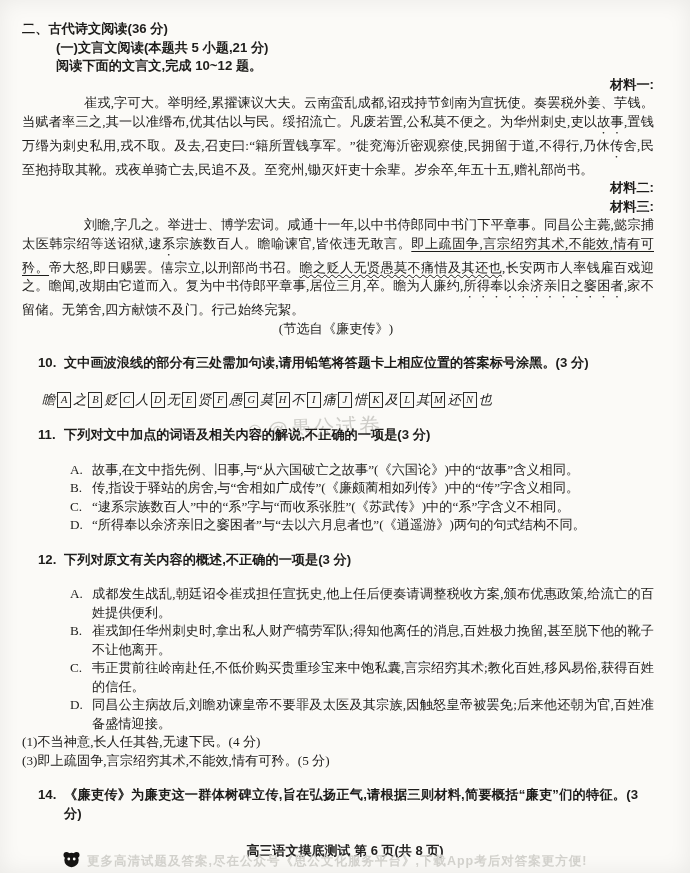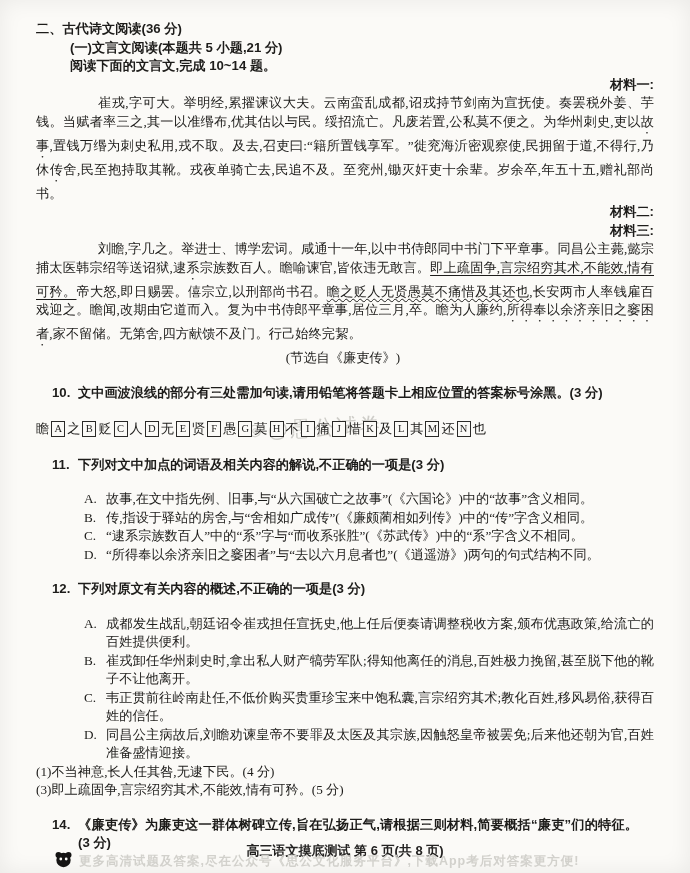--- a/index.html
+++ b/index.html
@@ -1,66 +1,66 @@
 <!DOCTYPE html>
 <html lang="zh"><head>
 <meta charset="utf-8">
 <style>
   html,body{margin:0;padding:0;}
   body{background:#e9e9e7;font-family:"Liberation Serif","DejaVu Serif",serif;}
   .page{position:relative;width:690px;height:873px;margin:0 auto;background:#fbfaf7;
         box-shadow:inset 0 0 22px rgba(0,0,0,.07);overflow:hidden;color:#1d1c1a;}
-  .doc{position:relative;z-index:2;padding:20px 36px 0 36px;font-size:13.2px;line-height:18.5px;}
+  .doc{position:relative;z-index:2;padding:20px 36px 0 22px;font-size:13.2px;line-height:18.5px;}
   .hd{font-weight:700;font-family:"Liberation Sans","DejaVu Sans",sans-serif;}
   .ind1{margin-left:34px;}
   .passage{text-align:justify;text-indent:62px;letter-spacing:.1px;}
   .mat-label{margin-left:34px;font-weight:700;font-family:"Liberation Sans","DejaVu Sans",sans-serif;text-align:right;}
   .r-plain{}
   .r-dots{-webkit-text-emphasis:filled dot #1d1c1a;text-emphasis:filled dot #1d1c1a;
           -webkit-text-emphasis-position:under right;text-emphasis-position:under right;}
   .r-underline{text-decoration:underline;text-decoration-thickness:1px;text-underline-offset:3px;}
   .r-wavy{text-decoration:underline wavy;text-decoration-thickness:1px;text-underline-offset:2px;}
   .source-note{text-align:center;margin-right:4px;}
   .q{display:flex;margin:16px;}
   .qno{flex:none;width:26px;font-weight:700;font-family:"Liberation Sans","DejaVu Sans",sans-serif;}
   .qstem{flex:1;font-weight:700;font-family:"Liberation Sans","DejaVu Sans",sans-serif;text-align:justify;}
-  .ans-line{padding:2px 0 1px 0;}
+  .ans-line{margin-left:20px;padding:2px 0 1px 0;font-style:italic;}
   .ach{font-size:13.2px;}
   .abox{display:inline-block;border:1px solid #2a2927;width:12px;height:14px;line-height:14px;
         text-align:center;font-size:10.5px;margin:0 2px;vertical-align:1px;background:#fbfaf7;}
   .opts{margin-left:48px;}
   .opt{display:flex;}
   .opt .mk{flex:none;width:22px;}
   .opt .tx{flex:1;text-align:justify;}
   .subitems{}
   .footer{position:absolute;left:0;right:0;bottom:13px;text-align:center;font-size:13px;
           font-weight:700;z-index:2;color:#242322;font-family:"Liberation Sans","DejaVu Sans",sans-serif;}
   .wm-mid{position:absolute;left:248px;top:414px;z-index:1;color:#a9a8a2;opacity:.55;
           font-size:21px;letter-spacing:2px;transform:rotate(-3deg);white-space:nowrap;
           font-family:"Liberation Sans","DejaVu Sans",sans-serif;}
   .wm-mid .wm-ic{font-size:16px;vertical-align:3px;margin-right:3px;}
-  .wm-bottom{position:absolute;left:54px;bottom:1px;z-index:2;display:flex;align-items:center;gap:6px;}
+  .wm-bottom{position:absolute;left:62px;bottom:1px;z-index:2;display:flex;align-items:center;gap:6px;}
   .wm-bottom .txt{color:#d2d1cc;font-size:12.5px;font-weight:700;letter-spacing:1px;white-space:nowrap;
           font-family:"Liberation Sans","DejaVu Sans",sans-serif;}
   .panda{flex:none;display:inline-block;}
 </style>
 </head>
 <body>
 
 <div class="page">
 
   <div class="wm-mid">
     <span class="wm-ic">◎</span><span>@愚公试卷</span>
   </div>
 
   <div class="doc">
 
     <div class="hd">二、古代诗文阅读(36 分)</div>
     <div class="hd ind1">(一)文言文阅读(本题共 5 小题,21 分)</div>
-    <div class="hd ind1">阅读下面的文言文,完成 10~14 题。</div>
+    <div class="hd ind1">阅读下面的文言文,完成 10~12 题。</div>
 
     <div>
       <div class="mat-label">材料一:</div>
       <div class="passage"><span class="r-plain">崔戎,字可大。举明经,累擢谏议大夫。云南蛮乱成都,诏戎持节剑南为宣抚使。奏罢税外姜、芋钱。当赋者率三之,其一以准缗布,优其估以与民。绥招流亡。凡废若置,公私莫不便之。为华州刺史,吏以</span><span class="r-dots">故事</span><span class="r-plain">,置钱万缗为刺史私用,戎不取。及去,召吏曰:“籍所置钱享军。”徙兖海沂密观察使,民拥留于道,不得行,乃休</span><span class="r-dots">传</span><span class="r-plain">舍,民至抱持取其靴。戎夜单骑亡去,民追不及。至兖州,锄灭奸吏十余辈。岁余卒,年五十五,赠礼部尚书。</span></div>
     </div>
     <div>
       <div class="mat-label">材料二:</div>
     </div>
     <div>
       <div class="mat-label">材料三:</div>

